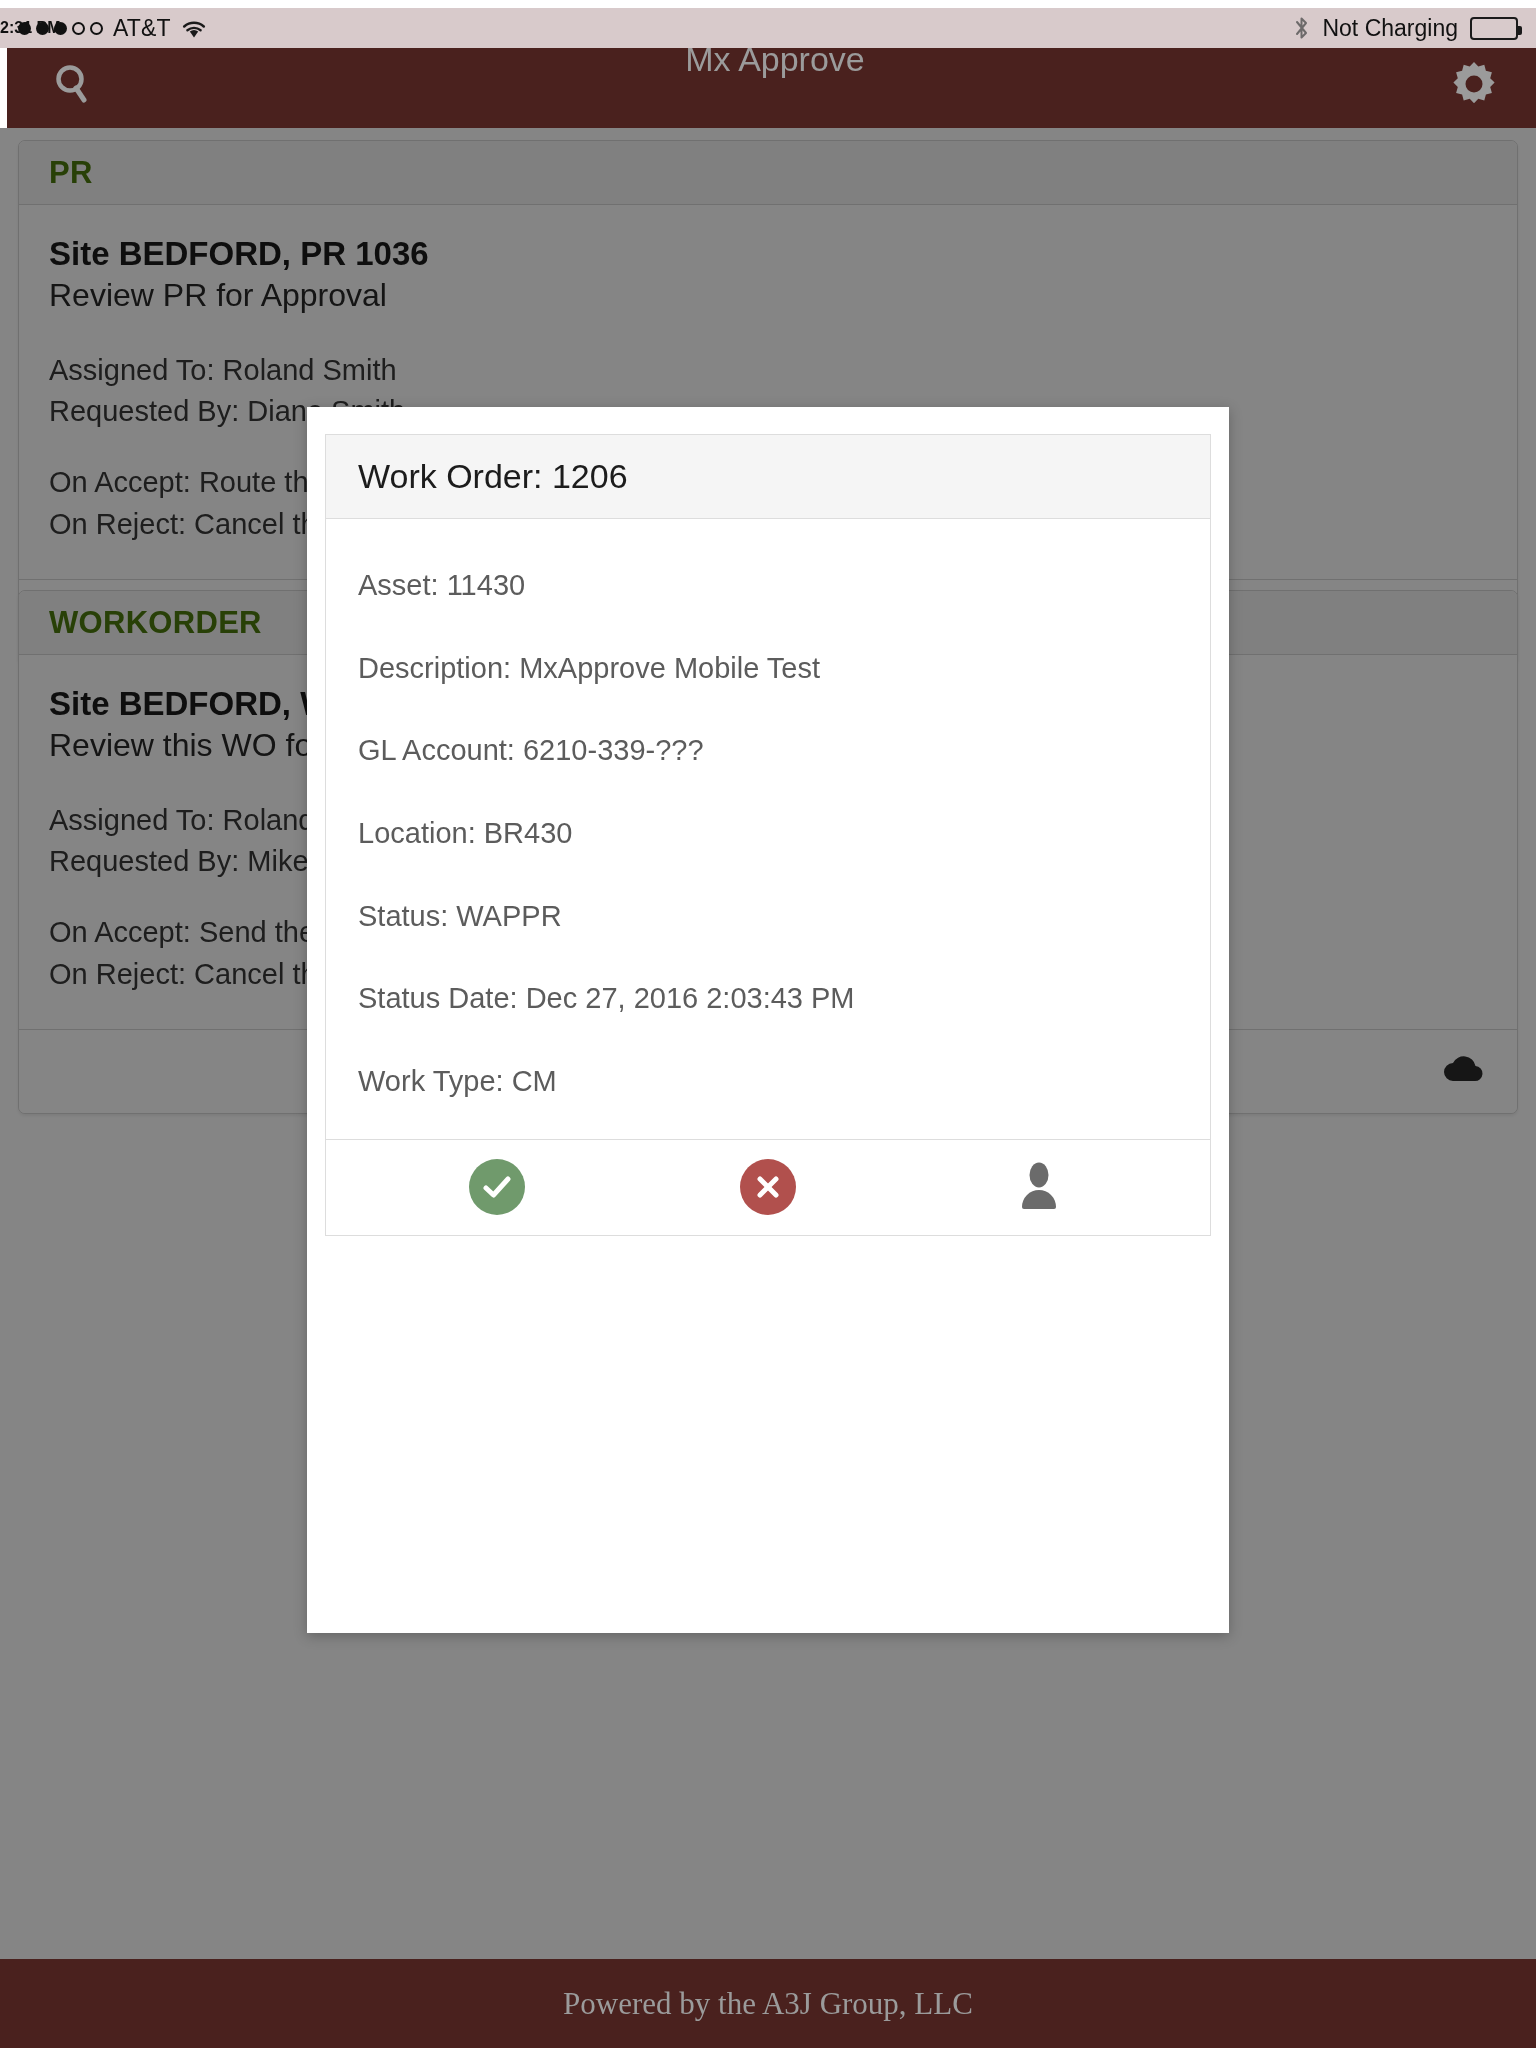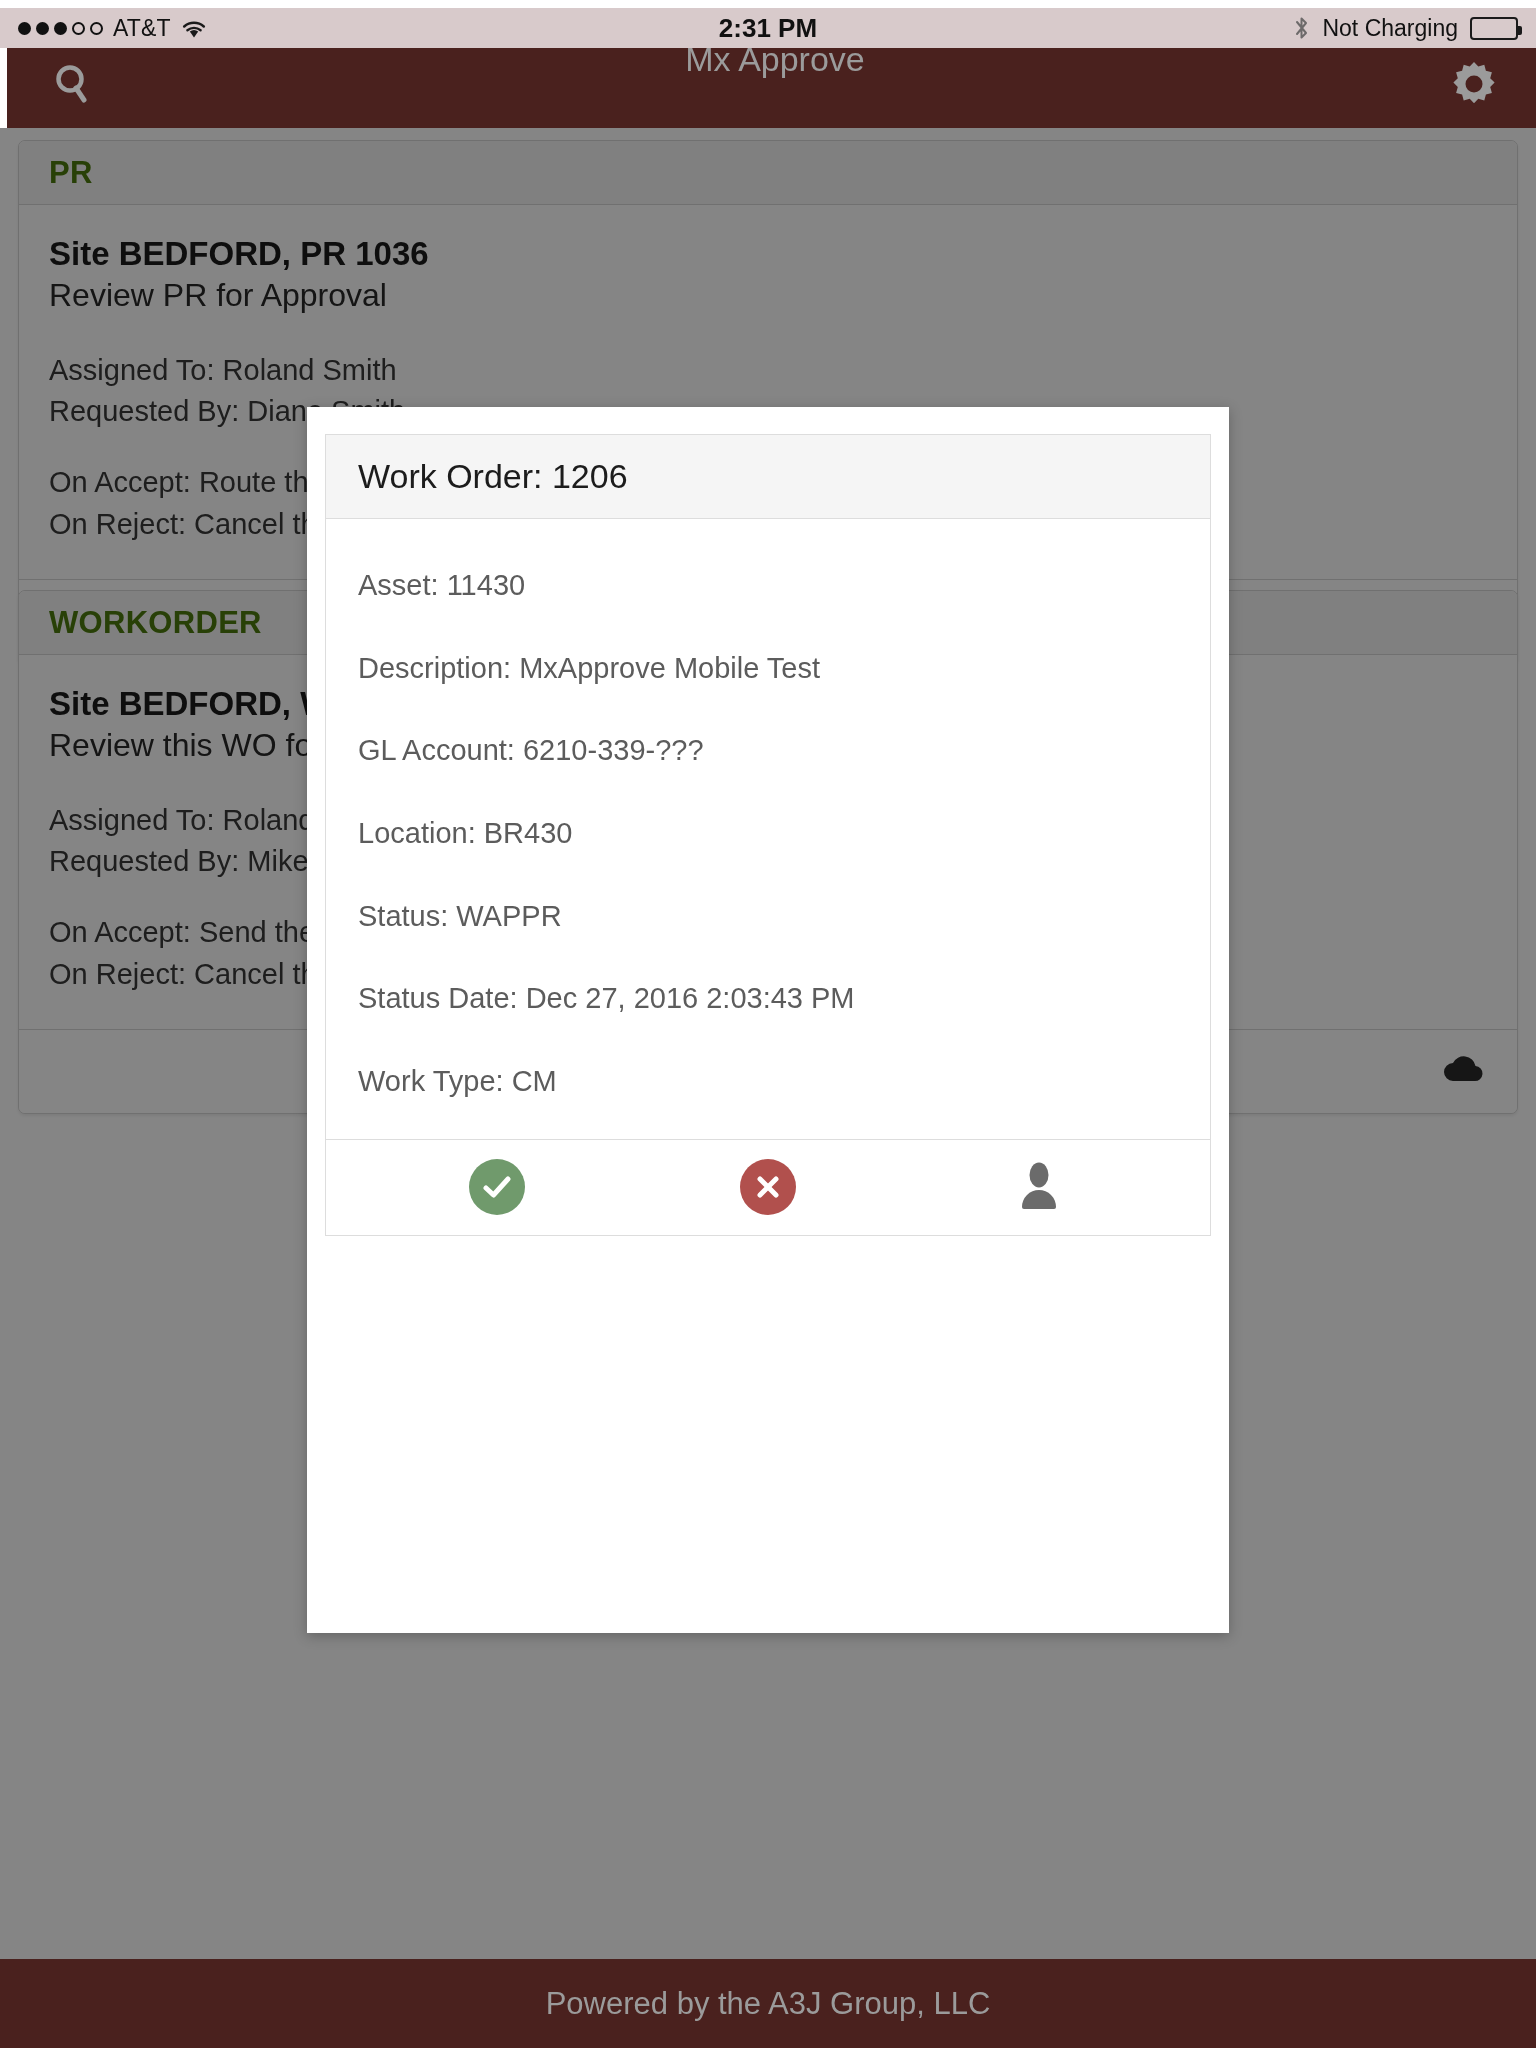--- a/index.html
+++ b/index.html
@@ -38,22 +38,21 @@
     border-radius: 50%;
     background: #111;
   }
   .dot.empty { background: transparent; border: 2px solid #111; }
   .carrier { font-size: 23px; letter-spacing: 0.2px; }
   .wifi-icon { display: inline-block; width: 26px; height: 20px; }
 
   .sb-center {
     position: absolute;
     left: 0; right: 0;
-    text-align: center;
-    font-size: 26px;
+    font-size: 16px;
     font-weight: 600;
     pointer-events: none;
   }
 
   .sb-right {
     margin-left: auto;
     display: flex;
     align-items: center;
     gap: 12px;
     z-index: 2;
@@ -270,20 +269,21 @@
   .app-footer {
     position: absolute;
     bottom: 0; left: 0;
     width: 1536px;
     height: 89px;
     background: #4a211e;
     display: flex;
     align-items: center;
     justify-content: center;
     z-index: 6;
+    font-family: Liberation Serif, serif;
   }
   .footer-text {
     font-size: 31px;
     color: #9b9b9b;
   }
 </style>
 </head>
 <body>
 
 <div class="status-bar">

